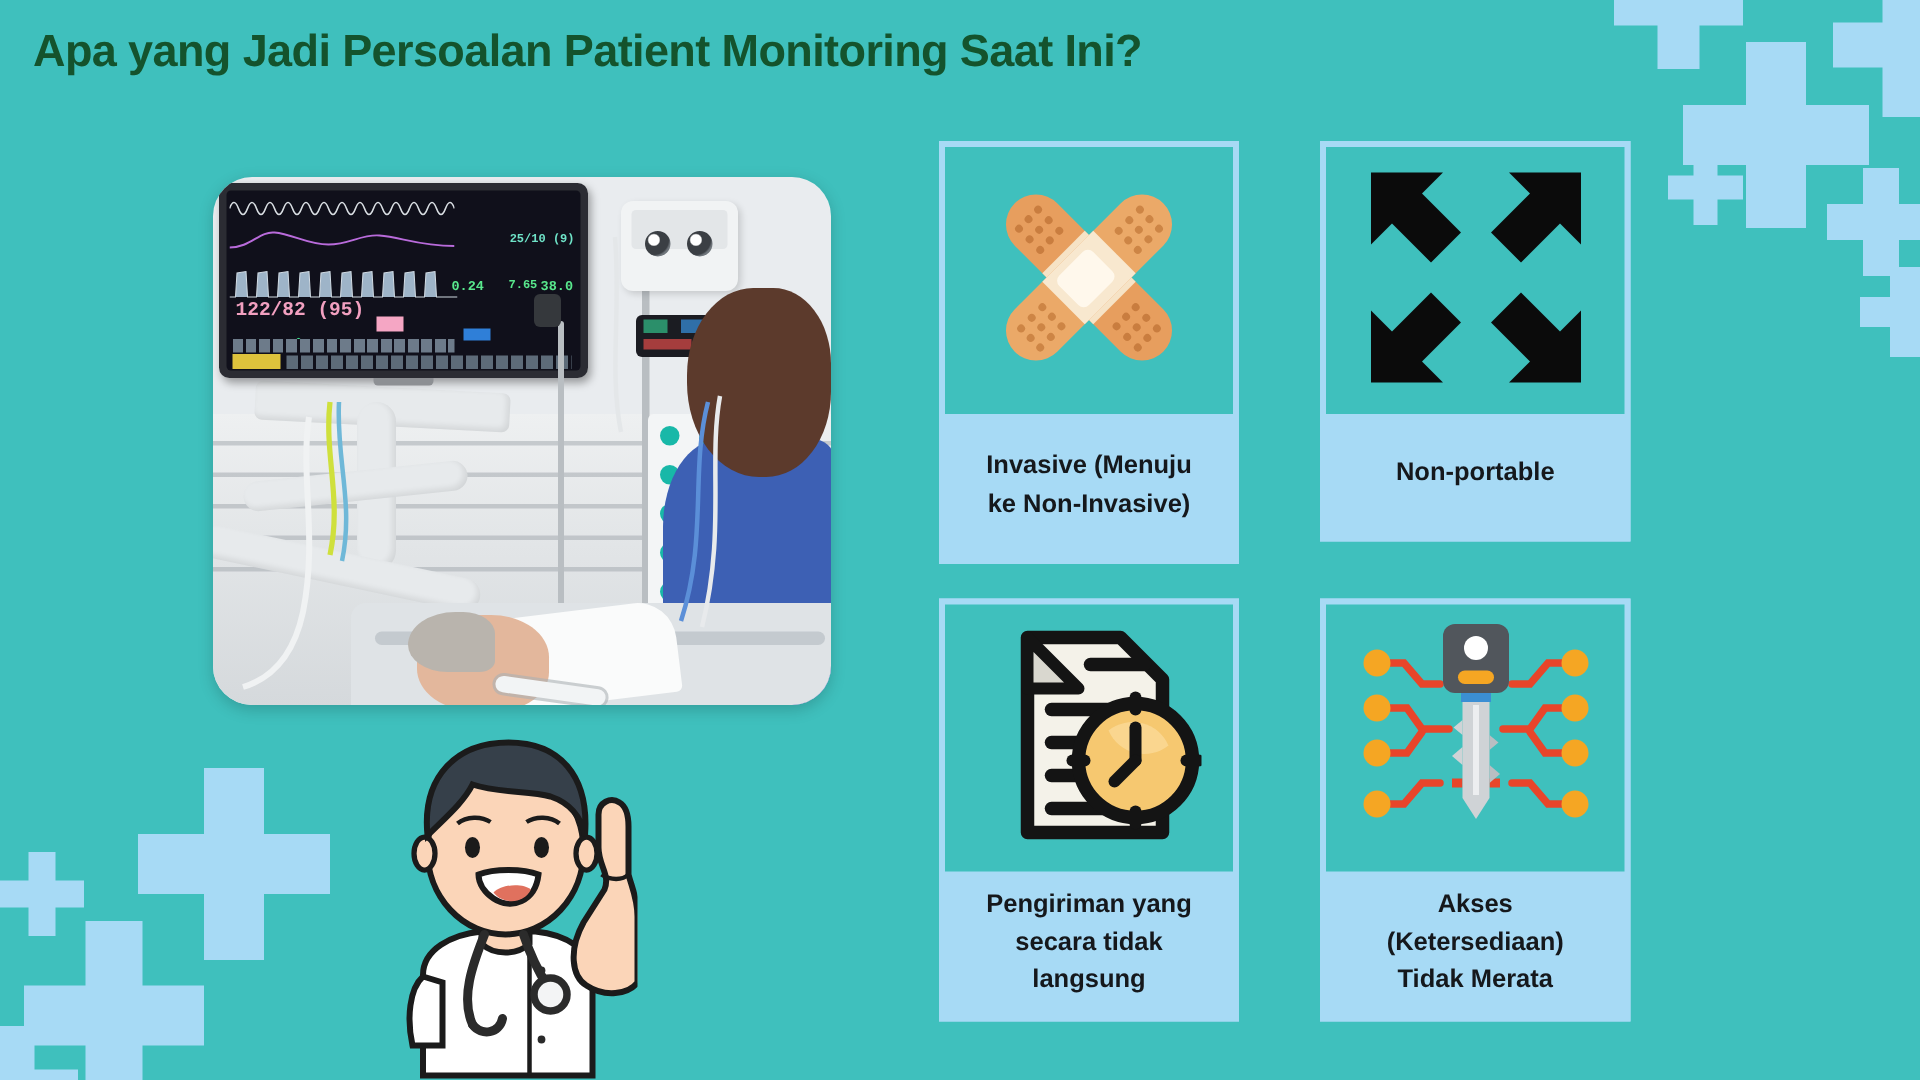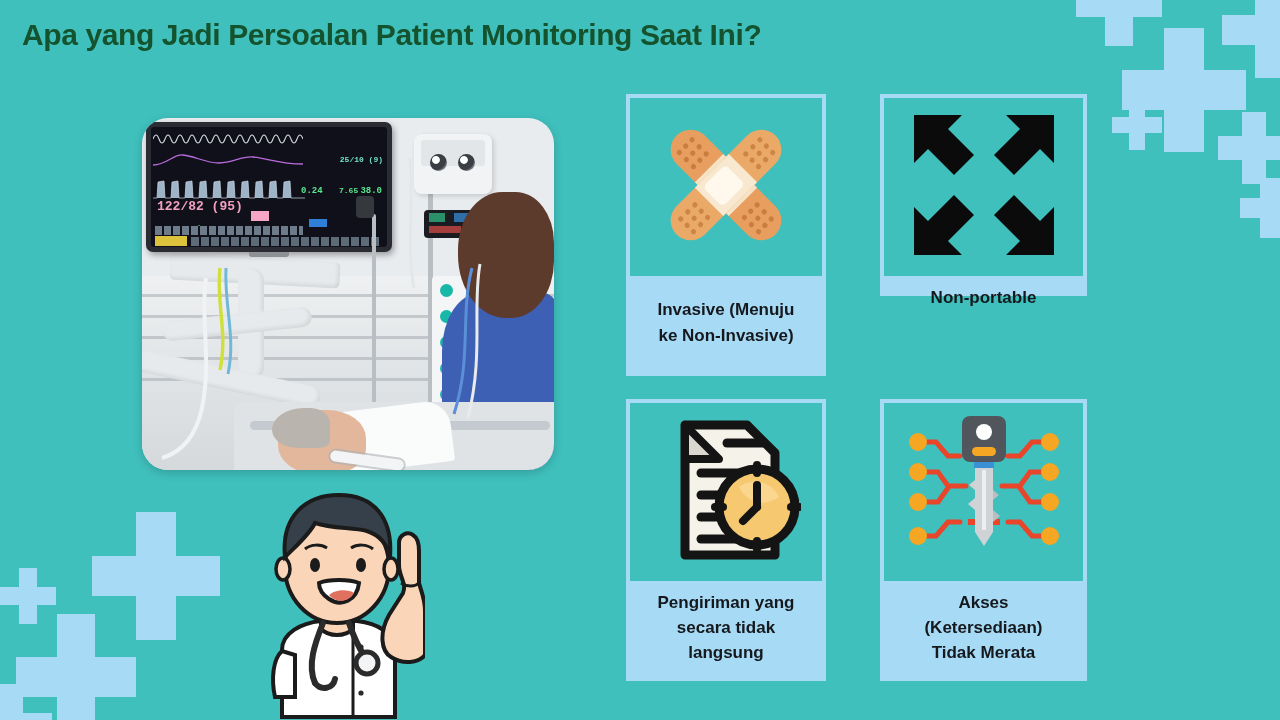--- a/index.html
+++ b/index.html
@@ -161,21 +161,21 @@
   }
   .card-label {
     flex: 1;
     display: flex; align-items: center; justify-content: center;
     text-align: center;
     font-size: 17px; font-weight: bold; color: #15181c;
     line-height: 1.48; padding: 9px 6px 12px;
     white-space: pre-line;
   }
   #card-1 { left: 626px; top: 94px;  width: 200px; height: 282px; }
-  #card-2 { left: 880px; top: 94px;  width: 207px; height: 202px; }
+  #card-2 { left: 880px; top: 94px;  width: 207px; height: 267px; }
   #card-3 { left: 626px; top: 399px; width: 200px; height: 282px; }
   #card-4 { left: 880px; top: 399px; width: 207px; height: 282px; }
 </style>
 </head>
 <body>
 
 <div id="slide">
 
   <div class="plus" style="left:1076px;top:-40px;width:86px;height:86px;"></div>
   <div class="plus" style="left:1122px;top:28px;width:124px;height:124px;"></div>

